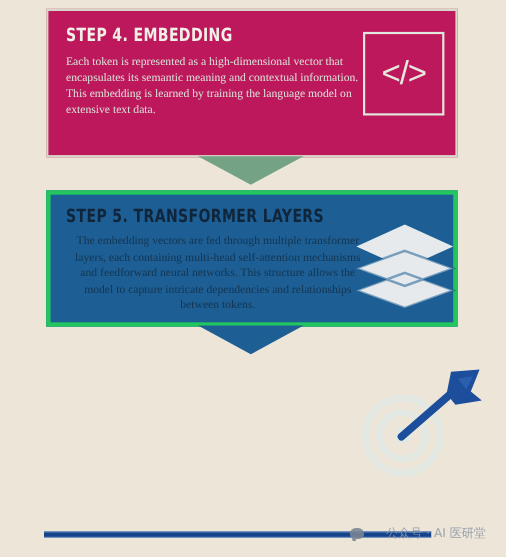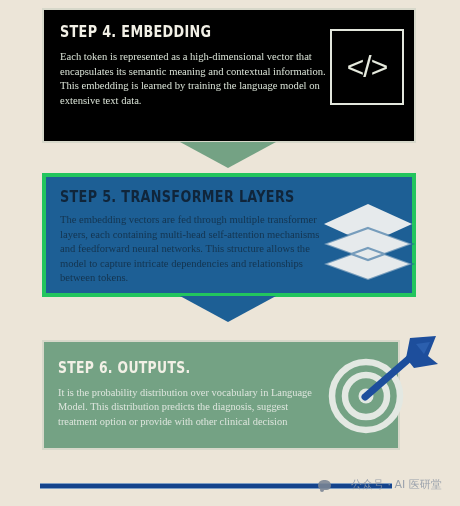--- a/index.html
+++ b/index.html
@@ -48,21 +48,21 @@
   }
 
   
   #panel-step4 {
     left: 42px;
     top: 8px;
     width: 374px;
     height: 135px;
   }
   #panel-step4 .panel-body {
-    background: #000000;
+    background: #be185d;
     border: 2px solid #d7d8ca;
     box-sizing: border-box;
   }
   #panel-step4 .panel-title {
     left: 16px;
     top: 12px;
     font-size: 16.5px;
     color: #f2f0e6;
   }
   #panel-step4 .panel-text {
@@ -124,20 +124,21 @@
     top: 10px;
     font-size: 16.5px;
     color: #10253a;
   }
   #panel-step5 .panel-text {
     left: 14px;
     top: 36px;
     width: 276px;
     font-size: 10.6px;
     color: #14344f;
+    text-align: center;
   }
   #notch-step5 {
     position: absolute;
     left: 180px;
     top: 296px;
     width: 0;
     height: 0;
     border-left: 48px solid transparent;
     border-right: 48px solid transparent;
     border-top: 26px solid #1d5f95;
@@ -259,26 +260,20 @@
       <path d="M48 50 L92 66 L48 82 L4 66 Z"></path>
       <path d="M48 30 L92 46 L48 62 L4 46 Z"></path>
       <path d="M48 6 L92 26 L48 46 L4 26 Z"></path>
     </g>
     <g fill="none" stroke="#1d5f95" stroke-width="2.2" opacity="0.55">
       <path d="M48 50 L92 66 L48 82 L4 66 Z"></path>
       <path d="M48 30 L92 46 L48 62 L4 46 Z"></path>
     </g>
   </svg>
 
-  <div class="panel" id="panel-step6">
-    <div class="panel-body">
-      <div class="panel-title">STEP 6. OUTPUTS.</div>
-      <div class="panel-text">It is the probability distribution over vocabulary in Language Model. This distribution predicts the diagnosis, suggest treatment option or provide with other clinical decision</div>
-    </div>
-  </div>
 
   <svg id="target-icon" viewBox="0 0 124 112">
     <g fill="none" stroke="#e3e8e2" stroke-width="6.5">
       <circle cx="48" cy="62" r="34"></circle>
       <circle cx="48" cy="62" r="21"></circle>
     </g>
     <circle cx="48" cy="62" r="7.5" fill="#e3e8e2"></circle>
 
     <line x1="47" y1="63" x2="101" y2="16" stroke="#1d4e9c" stroke-width="7" stroke-linecap="round"></line>
 

